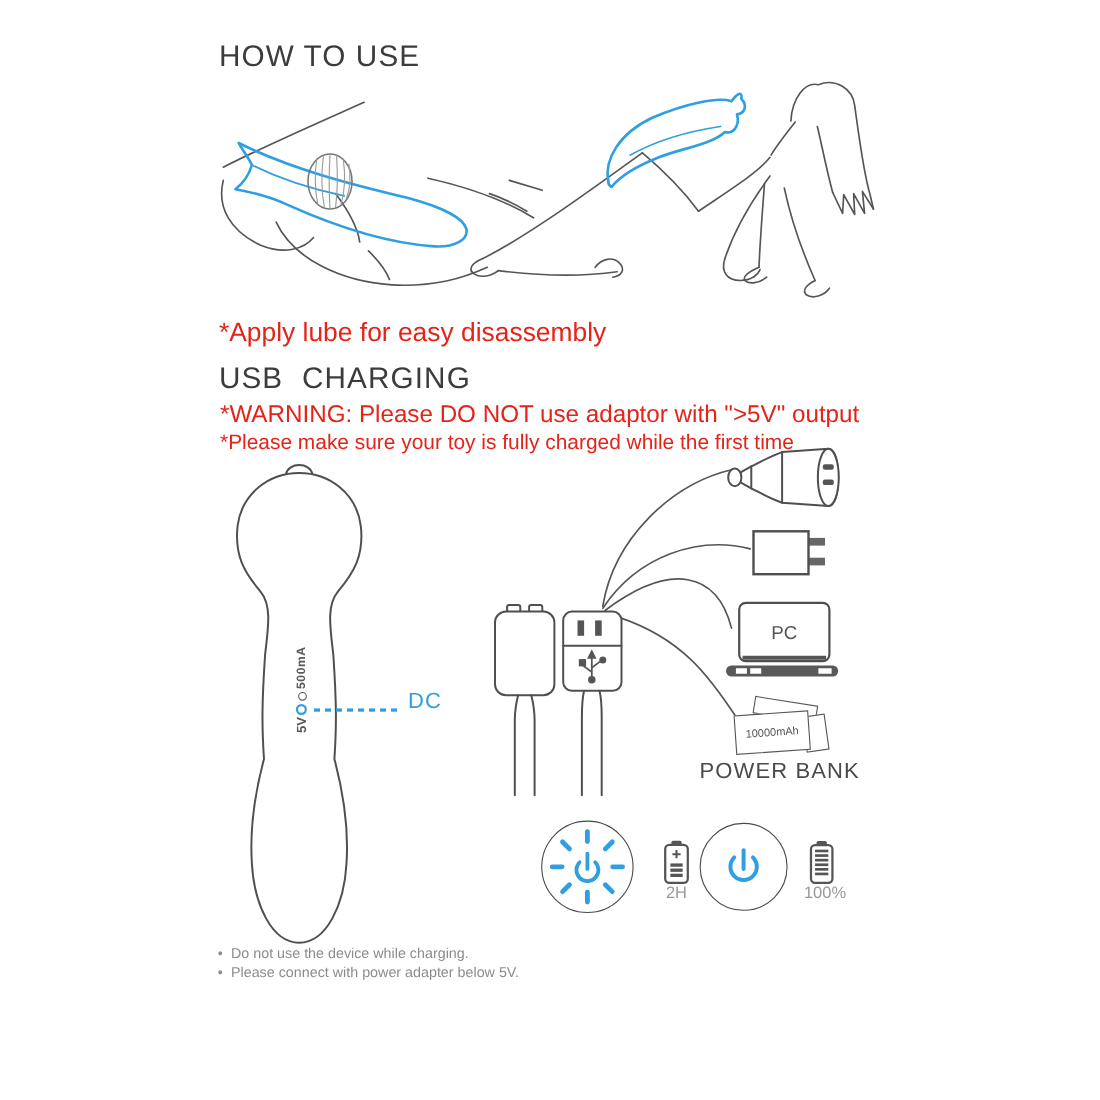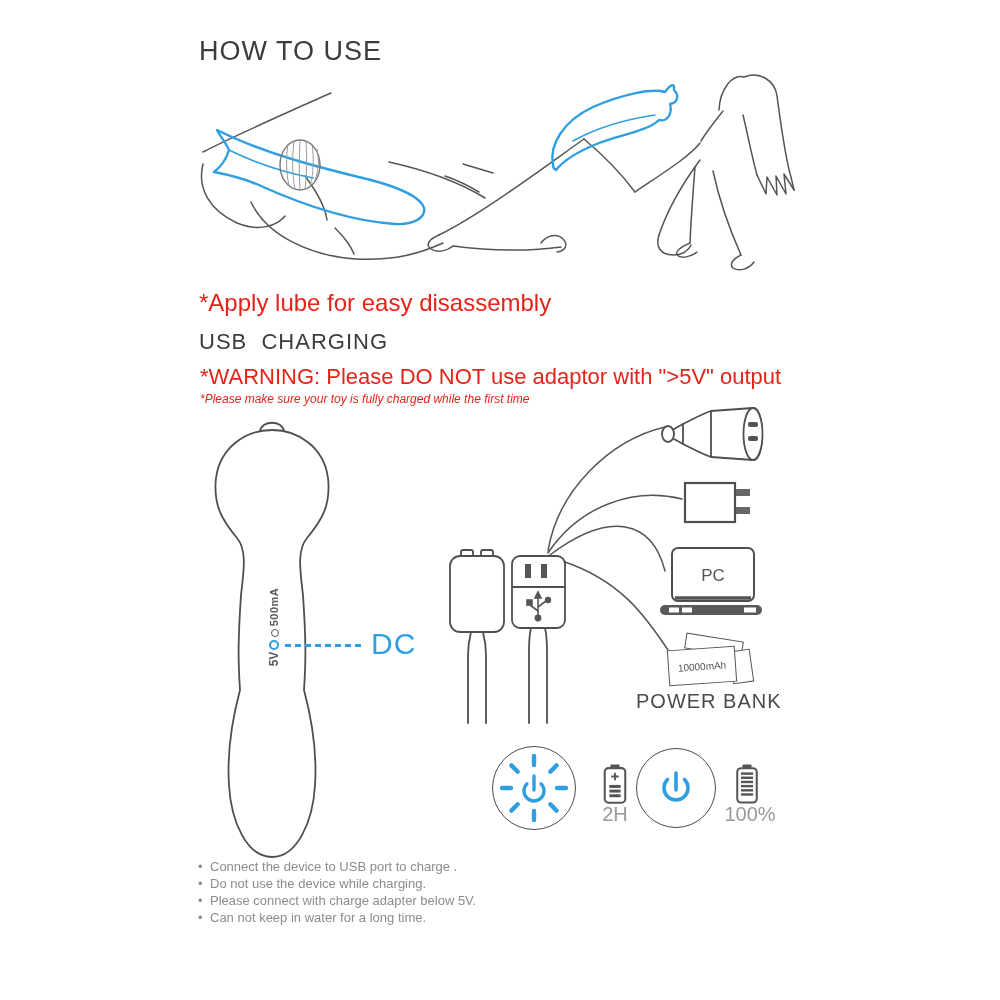--- a/index.html
+++ b/index.html
@@ -2,52 +2,52 @@
 <html><head>
 <meta charset="utf-8">
 <style>
   html,body{margin:0;padding:0;background:#ffffff;}
   .canvas{position:relative;width:1000px;height:932px;background:#fff;overflow:hidden;
           font-family:"Liberation Sans", sans-serif;color:#3d3d3d;}
   .abs{position:absolute;}
   .page-title{left:199px;top:36px;font-size:27px;letter-spacing:1px;color:#3c3c3c;font-weight:400;}
   .red-note{color:#e42319;}
   .apply-note{left:199px;top:289px;font-size:24px;text-align:center;}
-  .section-title{left:199px;top:329px;font-size:22px;letter-spacing:1px;color:#3c3c3c;white-space:pre;}
+  .section-title{left:199px;top:329px;font-size:27px;letter-spacing:1px;color:#3c3c3c;white-space:pre;}
   .warning1{left:200px;top:364px;font-size:22px;}
-  .warning2{left:200px;top:392px;font-size:12px;font-style:italic;}
+  .warning2{left:200px;top:392px;font-size:19px;}
   svg{position:absolute;overflow:visible;}
   .stroke{fill:none;stroke:#555;stroke-width:1.5;stroke-linecap:round;stroke-linejoin:round;}
   .stroke2{fill:none;stroke:#4f4f4f;stroke-width:1.8;stroke-linecap:round;stroke-linejoin:round;}
   .bluedev{fill:none;stroke:#2f9fe2;stroke-width:2.4;stroke-linecap:round;stroke-linejoin:round;}
   .hatch{fill:none;stroke:#999;stroke-width:1;}
   .whitefill{fill:#fff;}
   
   .print-ma{left:250px;top:600px;width:50px;height:14px;transform:rotate(-90deg);
             font-size:11px;font-weight:700;color:#5a5a5a;text-align:center;letter-spacing:.5px;}
   .print-v{left:262px;top:652px;width:24px;height:14px;transform:rotate(-90deg);
            font-size:12px;font-weight:700;color:#5a5a5a;text-align:center;}
   .port-dot{left:271px;top:629px;width:6px;height:6px;border:1.6px solid #5a5a5a;border-radius:50%;}
   .port-dc{left:269px;top:640px;width:6px;height:6px;border:2.6px solid #2f9fe2;border-radius:50%;}
   .dc-dash{left:285px;top:644px;width:80px;height:2.6px;
            background:repeating-linear-gradient(90deg,#2f9fe2 0 6px,transparent 6px 10px);}
-  .dc-label{left:371px;top:627px;font-size:30px;color:#2f9fe2;letter-spacing:1px;}
+  .dc-label{left:371px;top:627px;font-size:20px;color:#2f9fe2;letter-spacing:1px;}
   
   .pb-rect{position:absolute;border:1.6px solid #555;background:#fff;}
   .pb-back{left:685px;top:637px;width:56px;height:14px;transform:rotate(9deg);}
   .pb-side{left:731px;top:650px;width:19px;height:31px;transform:rotate(-8deg);}
   .pb-main{left:668px;top:648px;width:66px;height:34px;transform:rotate(-4deg);
            display:flex;align-items:center;justify-content:center;}
   .pb-cap{font-size:10px;color:#555;}
   .pb-label{left:636px;top:690px;font-size:20px;color:#4a4a4a;letter-spacing:1px;}
   
   .ind-circle{position:absolute;border:1.6px solid #4a4a4a;border-radius:50%;background:#fff;}
   .c1{left:492px;top:746px;width:82px;height:82px;}
   .c2{left:636px;top:748px;width:78px;height:78px;}
-  .batt-label{font-size:20px;color:#999;text-align:center;}
+  .batt-label{font-size:15px;color:#999;text-align:center;}
   .lab-2h{left:594px;top:803px;width:42px;}
   .lab-100{left:722px;top:803px;width:56px;}
   
   .notes{left:198px;top:858px;width:620px;list-style:none;margin:0;padding:0;}
   .notes li{font-size:13px;line-height:17px;color:#8c8c8c;position:relative;padding-left:12px;}
   .notes li::before{content:"\2022";position:absolute;left:0;top:0;color:#8c8c8c;}
 </style>
 </head>
 <body>
 
@@ -223,19 +223,17 @@
     <rect x="7.5" y="9.5" width="13" height="2.6" fill="#555"></rect>
     <rect x="7.5" y="14" width="13" height="2.6" fill="#555"></rect>
     <rect x="7.5" y="18.5" width="13" height="2.6" fill="#555"></rect>
     <rect x="7.5" y="23" width="13" height="2.6" fill="#555"></rect>
     <rect x="7.5" y="27.5" width="13" height="2.6" fill="#555"></rect>
     <rect x="7.5" y="32" width="13" height="2.6" fill="#555"></rect>
   </svg>
   <div class="abs batt-label lab-100">100%</div>
 
   <ul class="abs notes">
-    <li>Connect the device to USB port to charge .</li>
     <li>Do not use the device while charging.</li>
-    <li>Please connect with charge adapter below 5V.</li>
-    <li>Can not keep in water for a long time.</li>
+    <li>Please connect with power adapter below 5V.</li>
   </ul>
 
 </div>
 
 </body></html>

